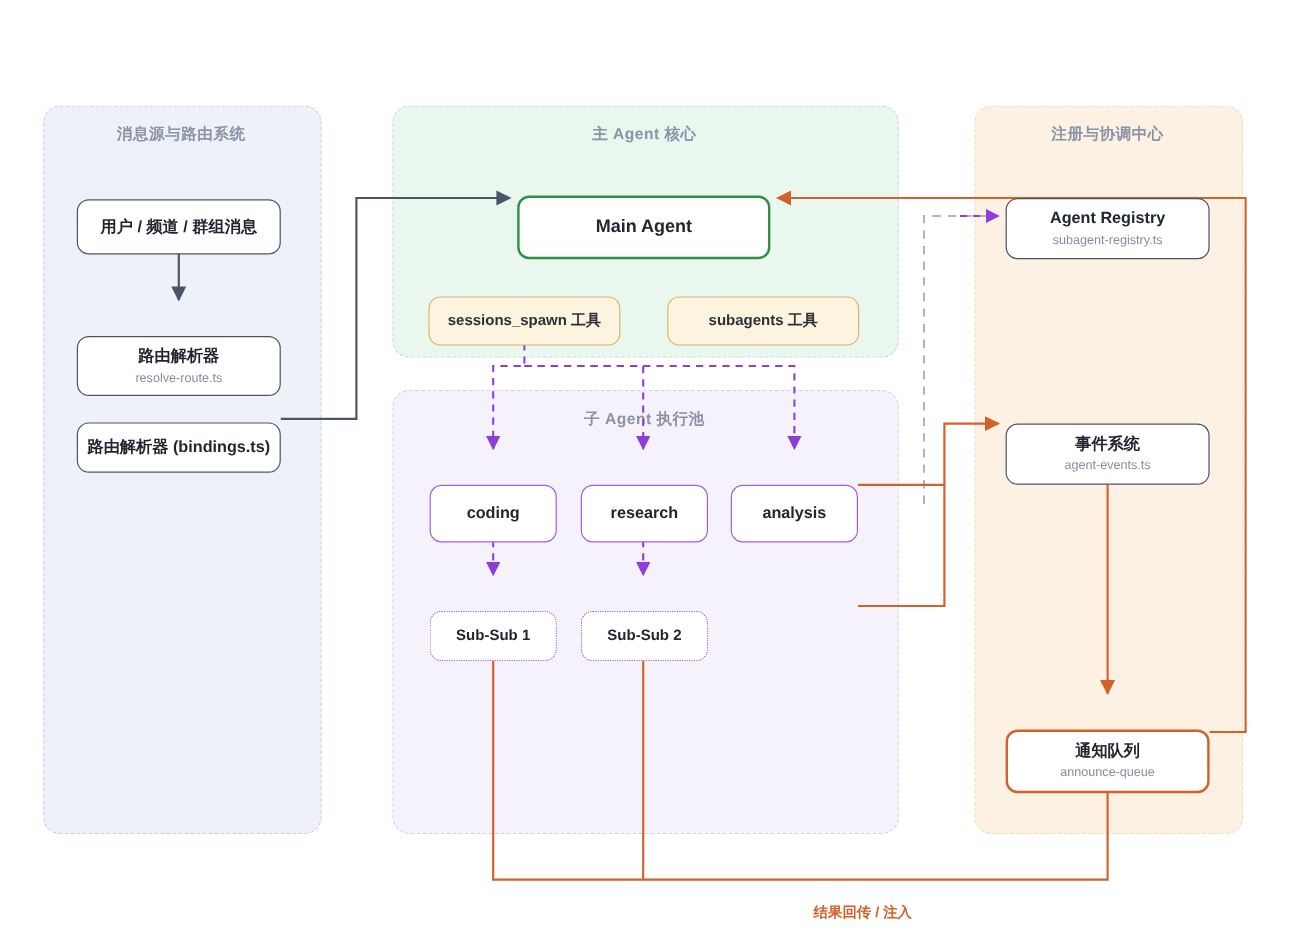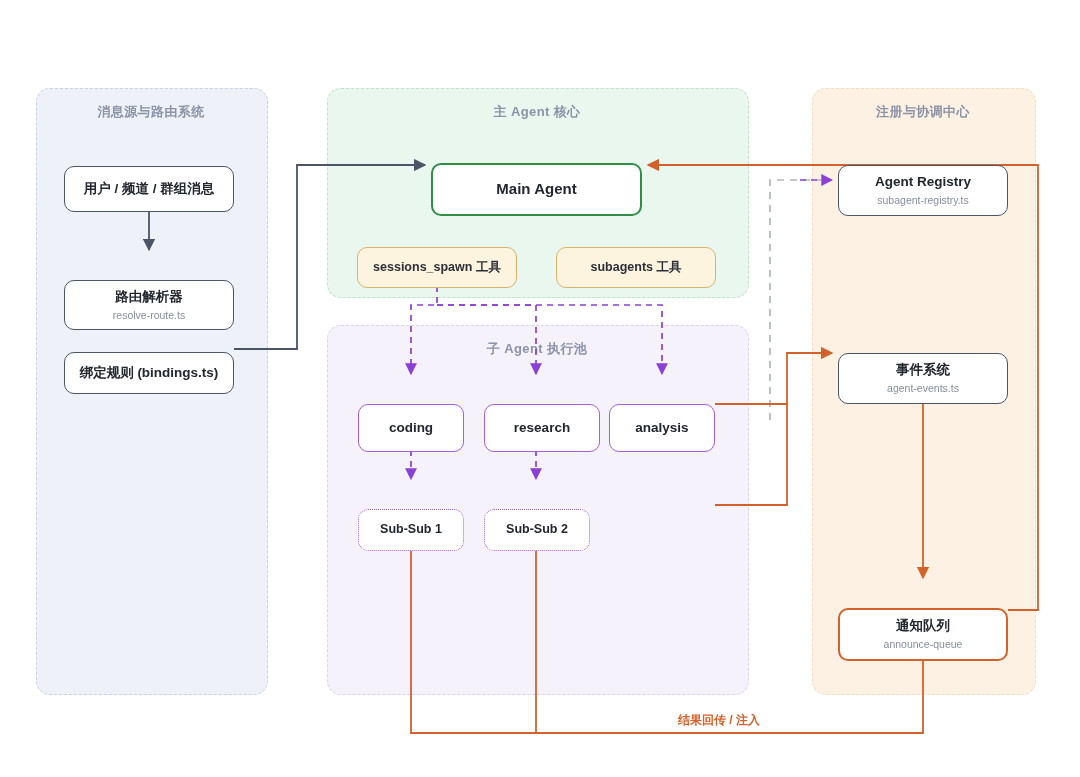--- a/index.html
+++ b/index.html
@@ -99,35 +99,35 @@
   </svg>
 
   <div class="node" id="node-user-msg" style="left: 64px; top: 142px; width: 170px; height: 46px; border: 1.6px solid rgb(74, 85, 104);">
     <div class="t1">用户 / 频道 / 群组消息</div>
   </div>
   <div class="node" id="node-resolver" style="left: 64px; top: 256px; width: 170px; height: 50px; border: 1.6px solid rgb(74, 85, 104);">
     <div class="t1">路由解析器</div>
     <div class="t2">resolve-route.ts</div>
   </div>
   <div class="node" id="node-bindings" style="left: 64px; top: 328px; width: 170px; height: 42px; border: 1.6px solid rgb(74, 85, 104);">
-    <div class="t1">绑定规则 (bindings.ts)</div>
+    <div class="t1">路由解析器 (bindings.ts)</div>
   </div>
   <div class="node" id="node-main-agent" style="left: 431px; top: 139px; width: 211px; height: 53px; border: 2px solid rgb(47, 143, 70);">
     <div class="t1" style="font-size:15px">Main Agent</div>
   </div>
   <div class="node tool" id="node-tool-spawn" style="left: 357px; top: 223px; width: 160px; height: 41px; border: 1.6px solid rgb(217, 179, 108); background: rgb(253, 244, 224);">
     <div class="t1">sessions_spawn 工具</div>
   </div>
   <div class="node tool" id="node-tool-subagents" style="left: 556px; top: 223px; width: 160px; height: 41px; border: 1.6px solid rgb(217, 179, 108); background: rgb(253, 244, 224);">
     <div class="t1">subagents 工具</div>
   </div>
   <div class="node" id="node-sub-coding" style="left: 358px; top: 380px; width: 106px; height: 48px; border: 1.6px solid rgb(164, 94, 224);">
     <div class="t1">coding</div>
   </div>
-  <div class="node" id="node-sub-research" style="left: 484px; top: 380px; width: 116px; height: 48px; border: 1.6px solid rgb(164, 94, 224);">
+  <div class="node" id="node-sub-research" style="left: 484px; top: 380px; width: 106px; height: 48px; border: 1.6px solid rgb(164, 94, 224);">
     <div class="t1">research</div>
   </div>
   <div class="node" id="node-sub-analysis" style="left: 609px; top: 380px; width: 106px; height: 48px; border: 1.6px solid rgb(164, 94, 224);">
     <div class="t1">analysis</div>
   </div>
   <div class="node sub" id="node-subsub-1" style="left: 358px; top: 485px; width: 106px; height: 42px; border: 1.6px dotted rgb(155, 95, 216);">
     <div class="t1">Sub-Sub 1</div>
   </div>
   <div class="node sub" id="node-subsub-2" style="left: 484px; top: 485px; width: 106px; height: 42px; border: 1.6px dotted rgb(155, 95, 216);">
     <div class="t1">Sub-Sub 2</div>
@@ -138,15 +138,15 @@
   </div>
   <div class="node" id="node-event-system" style="left: 838px; top: 329px; width: 170px; height: 51px; border: 1.6px solid rgb(74, 85, 104);">
     <div class="t1">事件系统</div>
     <div class="t2">agent-events.ts</div>
   </div>
   <div class="node" id="node-announce-queue" style="left: 838px; top: 584px; width: 170px; height: 53px; border: 2px solid rgb(210, 98, 42);">
     <div class="t1">通知队列</div>
     <div class="t2">announce-queue</div>
   </div>
 
-  <div class="edge-label" id="label-result-return" style="left: 678px; top: 712px;">结果回传 / 注入</div>
+  <div class="edge-label" id="label-result-return" style="left: 678px; top: 752px;">结果回传 / 注入</div>
 
 </div>
 
 </body></html>

